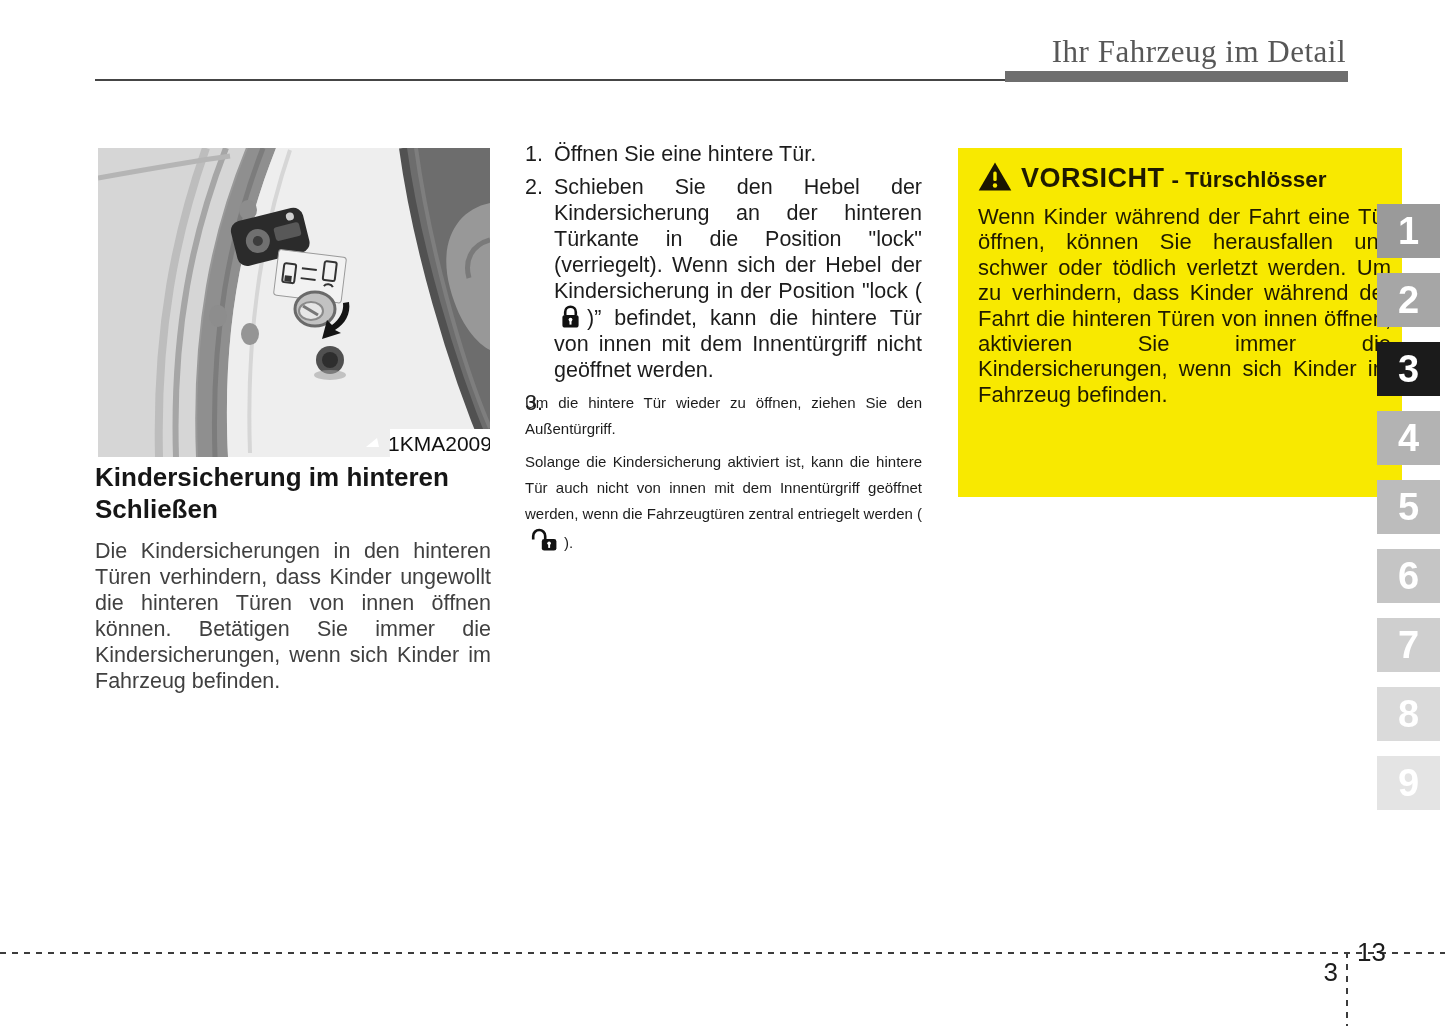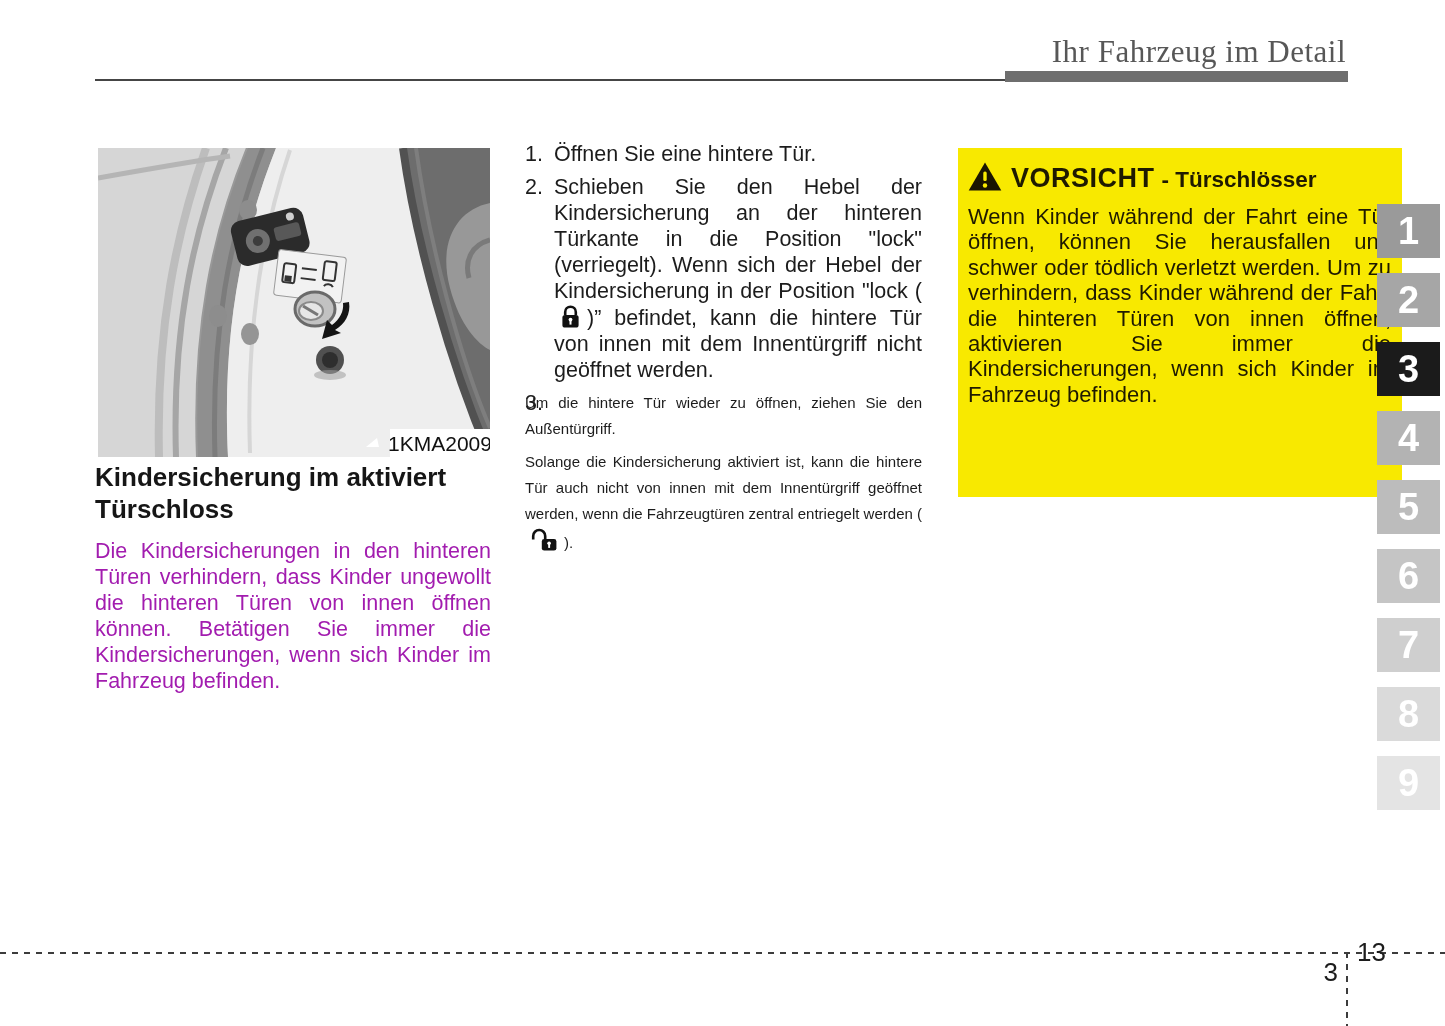--- a/index.html
+++ b/index.html
@@ -15,33 +15,33 @@
     letter-spacing:0.5px;
   }
   .header-rule-thin{position:absolute; left:95px; top:79px; width:1253px; height:2px; background:#454545;}
   .header-rule-thick{position:absolute; left:1005px; top:71px; width:343px; height:11px; background:#6e6e6e;}
 
   
   .photo{position:absolute; left:98px; top:148px; width:392px; height:309px; background:#a3a3a3;}
   .photo svg{display:block;}
   .left-text{position:absolute; left:95px; top:461px; width:396px;}
   .left-text h2{margin:0 0 13px 0; font-size:26px; line-height:32px; font-weight:bold; color:#161616;}
-  .body-par{margin:0; font-size:21.5px; line-height:26px; text-align:justify; color:#a21caf;}
+  .body-par{margin:0; font-size:21.5px; line-height:26px; text-align:justify; color:#404040;}
 
   
   .mid-col{position:absolute; left:525px; top:141px; width:397px;}
   .step{position:relative; padding-left:29px; margin-bottom:7px; font-size:21.5px; line-height:26px; text-align:justify;}
   .step-num{position:absolute; left:0; top:0;}
   .mid-par{margin:7px 0 0 0; font-size:15px; line-height:26px; text-align:justify;}
   .inline-lock{display:inline-block; vertical-align:-5px; margin:0 5px;}
 
   
   .warning{
     position:absolute; left:958px; top:148px; width:444px; height:349px;
-    box-sizing:border-box; padding:14px 11px 0 10px; background:#f8e900; color:#1f1a00;
+    box-sizing:border-box; padding:14px 11px 0 20px; background:#f8e900; color:#1f1a00;
   }
   .warn-title-row{font-weight:bold; line-height:30px; white-space:nowrap;}
   .warn-tri{display:inline-block; vertical-align:-4px; margin-right:9px;}
   .warn-word{font-size:27px; letter-spacing:0.5px;}
   .warn-suffix{font-size:22.5px; margin-left:7px;}
   .warn-title2{font-weight:bold; font-size:22.5px; line-height:26px; padding-left:47px;}
   .warn-body{margin:7px 0 0 0; font-weight:normal; font-size:22px; line-height:25.4px; text-align:justify;}
 
   
   .tabs{position:absolute; left:1377px; top:204px; width:63px;}
@@ -109,21 +109,21 @@
       <circle cx="232" cy="212" r="14" fill="#505050"></circle>
       <circle cx="232" cy="212" r="8" fill="#2e2e2e"></circle>
       <ellipse cx="232" cy="227" rx="16" ry="5" fill="#9f9f9f" opacity="0.55"></ellipse>
       <path d="M268 299 l11 -9 2 9 Z" fill="#ffffff"></path>
       <rect x="292" y="281" width="100" height="28" fill="#ffffff"></rect>
       <text x="342" y="303" text-anchor="middle" font-size="21" fill="#111111">1KMA2009</text>
     </svg>
   </div>
 
   <div class="left-text">
-    <h2>Kindersicherung im aktiviert Türschloss</h2>
+    <h2>Kindersicherung im hinteren Schließen</h2>
     <p class="body-par">Die Kindersicherungen in den hinteren Türen verhindern, dass Kinder ungewollt die hinteren Türen von innen öffnen können. Betätigen Sie immer die Kindersicherungen, wenn sich Kinder im Fahrzeug befinden.</p>
   </div>
 
   <div class="mid-col">
     <div class="step">
       <span class="step-num">1.</span>
       <span>Öffnen Sie eine hintere Tür.</span>
     </div>
     <div class="step">
       <span class="step-num">2.</span>

